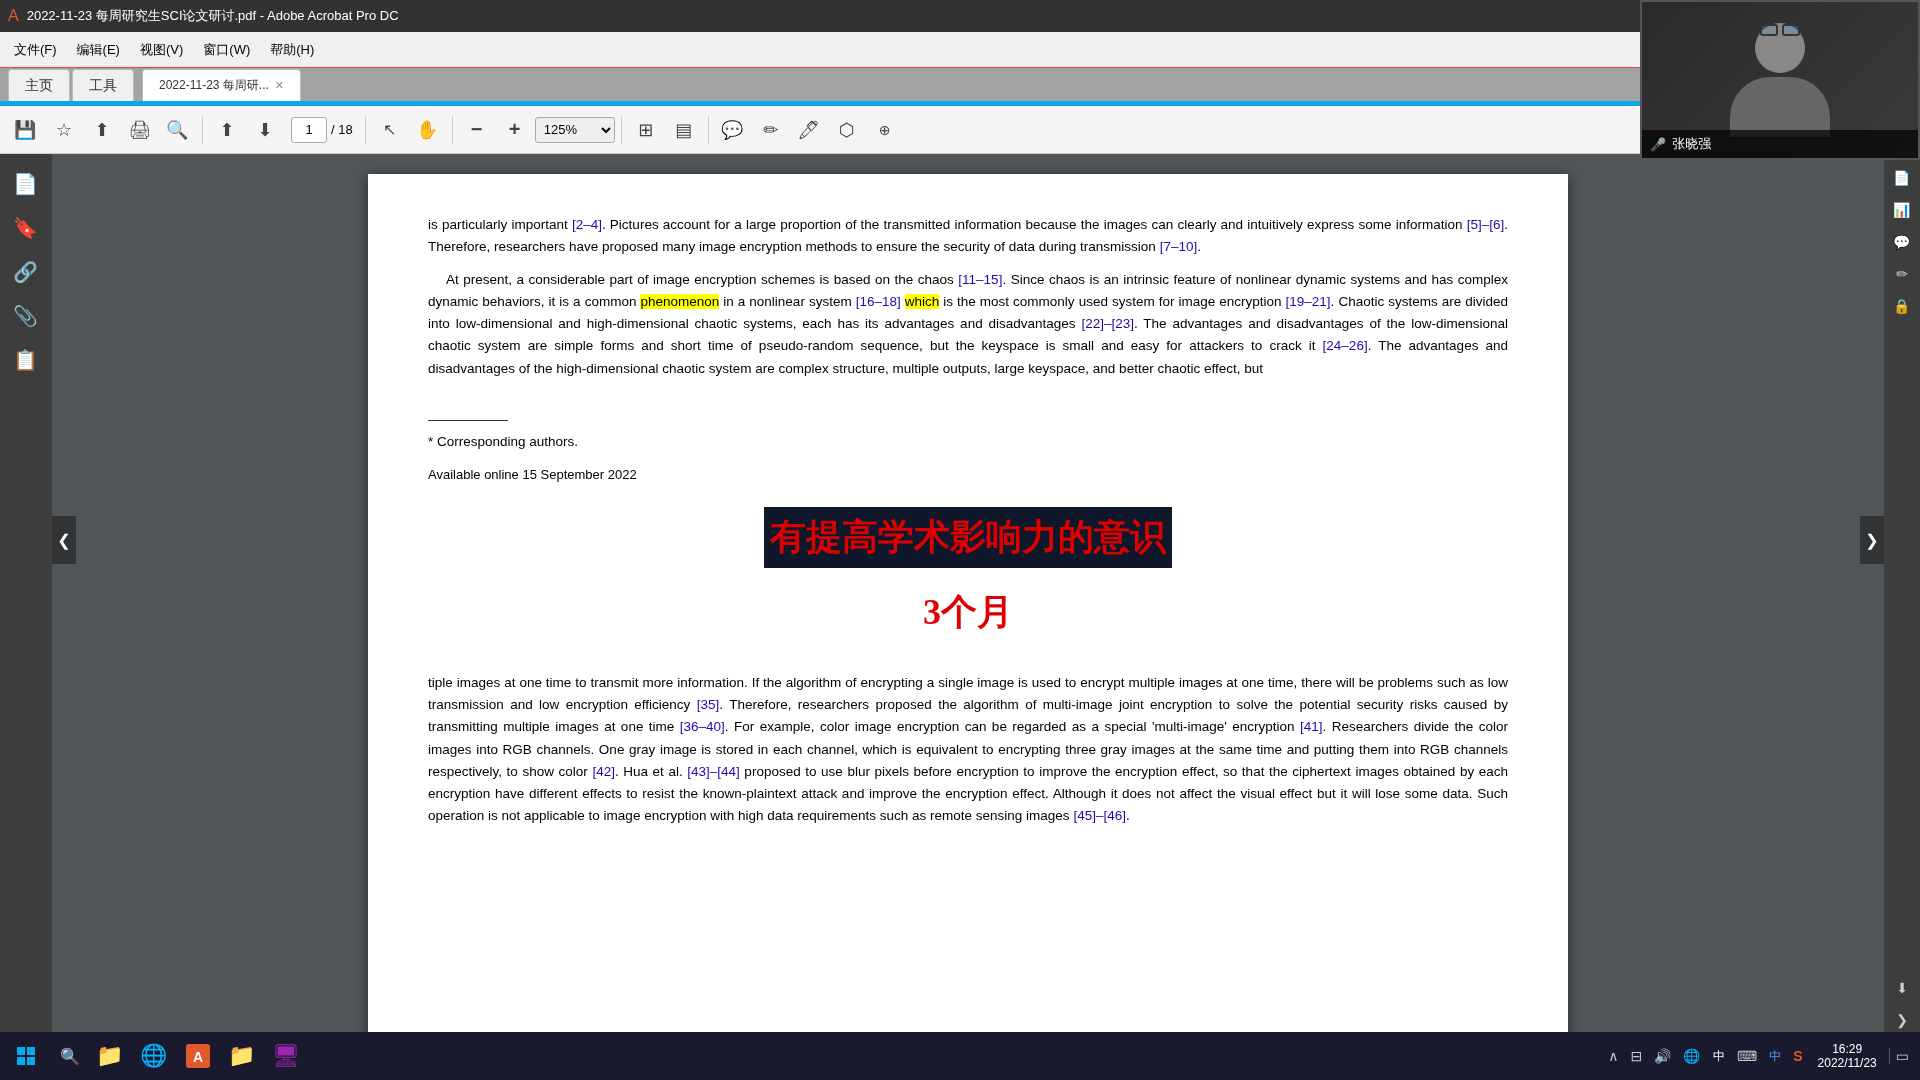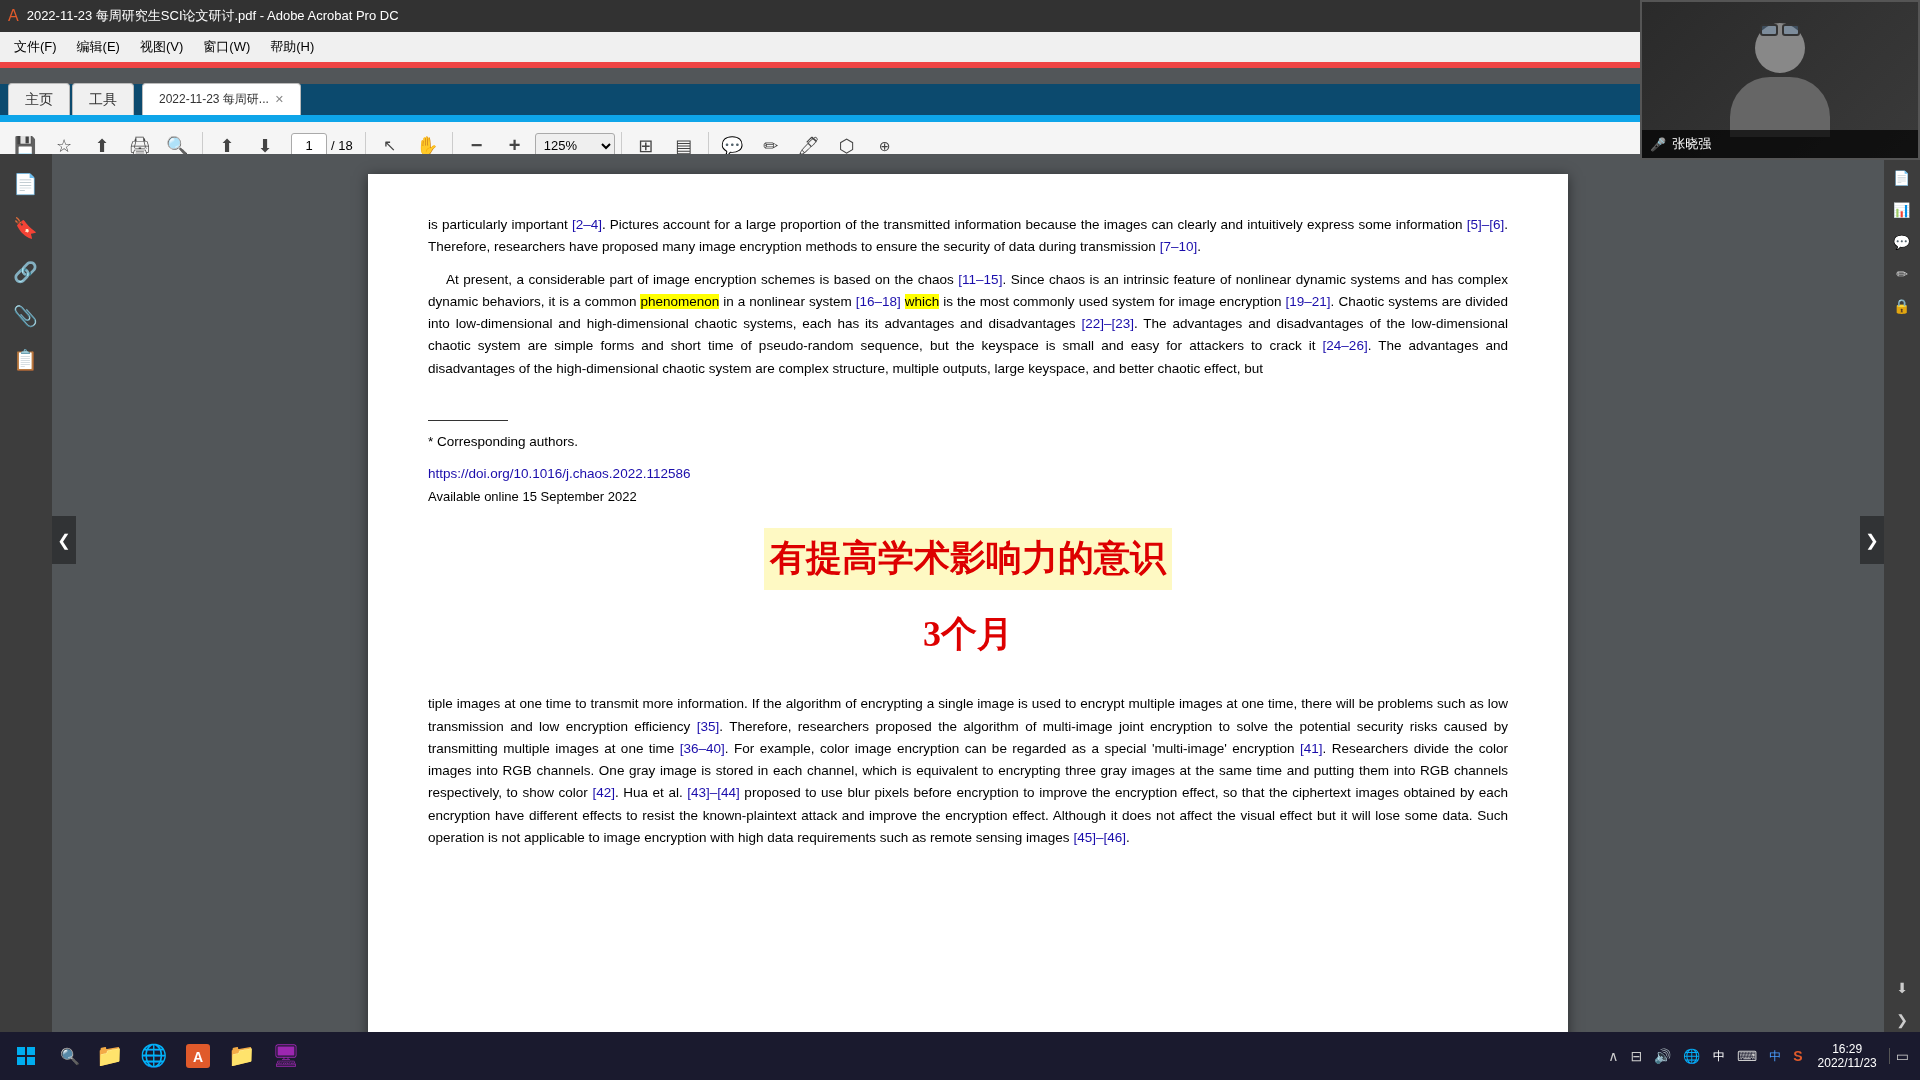--- a/index.html
+++ b/index.html
@@ -13,30 +13,30 @@
     #title-bar .title-left { display: flex; align-items: center; gap: 8px; }
     #title-bar .title-controls { display: flex; gap: 0; }
     #title-bar .title-controls span {
       width: 46px; height: 32px; display: flex; align-items: center; justify-content: center;
       cursor: pointer; font-size: 16px; color: #ccc;
     }
 
     
     #menu-bar {
       width: 100%; height: 36px; background: #f0f0f0; display: flex; align-items: center;
-      padding: 0 4px; border-bottom: 6px solid #ef4444; font-size: 13px;
+      padding: 0 4px; border-bottom: 1px solid #ef4444; font-size: 13px;
     }
     #menu-bar .menu-item {
       padding: 4px 10px; cursor: pointer; border-radius: 3px;
     }
 
     
     #tab-bar {
-      width: 100%; height: 38px; background: #0c4a6e; display: flex; align-items: flex-end;
-      padding: 0 8px; border-bottom: 7px solid #0ea5e9; margin-top: 16px;
+      width: 100%; height: 38px; background: #a3a3a3; display: flex; align-items: flex-end;
+      padding: 0 8px; border-bottom: 5px solid #0ea5e9;
     }
     .tab-home, .tab-tools {
       padding: 6px 16px; font-size: 14px; cursor: pointer; color: #333;
       border-top-left-radius: 4px; border-top-right-radius: 4px;
       display: flex; align-items: center; height: 32px;
     }
     .tab-home { background: #f0f0f0; border: 1px solid #bbb; border-bottom: none; }
     .tab-tools { background: #f0f0f0; border: 1px solid #bbb; border-bottom: none; margin-left: 2px; }
     .tab-doc {
       padding: 6px 16px; font-size: 13px; cursor: pointer; color: #333;
@@ -107,21 +107,21 @@
     .col { flex: 1; }
     .col p { text-align: justify; margin-bottom: 10px; font-size: 13.5px; line-height: 1.65; }
 
     a.ref { color: #1a0dab; text-decoration: none; }
 
     
     .highlight-yellow { background: #ffff00; }
 
     
     .red-text { color: #d00; font-size: 36px; font-weight: bold; font-family: 'SimSun', serif; }
-    .red-underline { color: #d00; font-size: 36px; font-weight: bold; font-family: 'SimSun', serif; background: #fef9c3; display: inline-block; padding: 2px 6px; }
+    .red-underline { color: #d00; font-size: 36px; font-weight: bold; font-family: 'SimSun', serif; background: #0f172a; display: inline-block; padding: 2px 6px; }
 
     
     .footnote-line { border-top: 1px solid #333; width: 80px; margin: 20px 0 10px 0; }
     .footnote { font-size: 12px; line-height: 1.8; }
     .footnote a { color: #1a0dab; text-decoration: none; }
 
     
     .date-row { font-size: 13px; line-height: 1.8; }
 
     
@@ -290,23 +290,20 @@
           &nbsp;&nbsp;&nbsp;&nbsp;At present, a considerable part of image encryption schemes is based on the chaos <a class="ref">[11–15]</a>. Since chaos is an intrinsic feature of nonlinear dynamic systems and has complex dynamic behaviors, it is a common <span class="highlight-yellow">phenomenon</span> in a nonlinear system <a class="ref">[16–18]</a> <span class="highlight-yellow">which</span> is the most commonly used system for image encryption <a class="ref">[19–21]</a>. Chaotic systems are divided into low-dimensional and high-dimensional chaotic systems, each has its advantages and disadvantages <a class="ref">[22]–[23]</a>. The advantages and disadvantages of the low-dimensional chaotic system are simple forms and short time of pseudo-random sequence, but the keyspace is small and easy for attackers to crack it <a class="ref">[24–26]</a>. The advantages and disadvantages of the high-dimensional chaotic system are complex structure, multiple outputs, large keyspace, and better chaotic effect, but
         </p>
 
         <div style="margin-top: 40px;">
           <div class="footnote-line"></div>
           <div class="footnote">
             <p>
               <span>* Corresponding authors.</span>
             </p>
           </div>
-          <div style="margin-top:10px;">
-            <a class="ref">https://doi.org/10.1016/j.chaos.2022.112586</a>
-          </div>
           <div class="date-row">
             <span>Available online 15 September 2022</span>
           </div>
 
           <div style="margin-top: 20px; text-align: center;">
             <div style="margin-top:8px;">
               <span class="red-underline">有提高学术影响力的意识</span>
             </div>
             <div style="margin-top:16px;">
               <span class="red-text">3个月</span>

